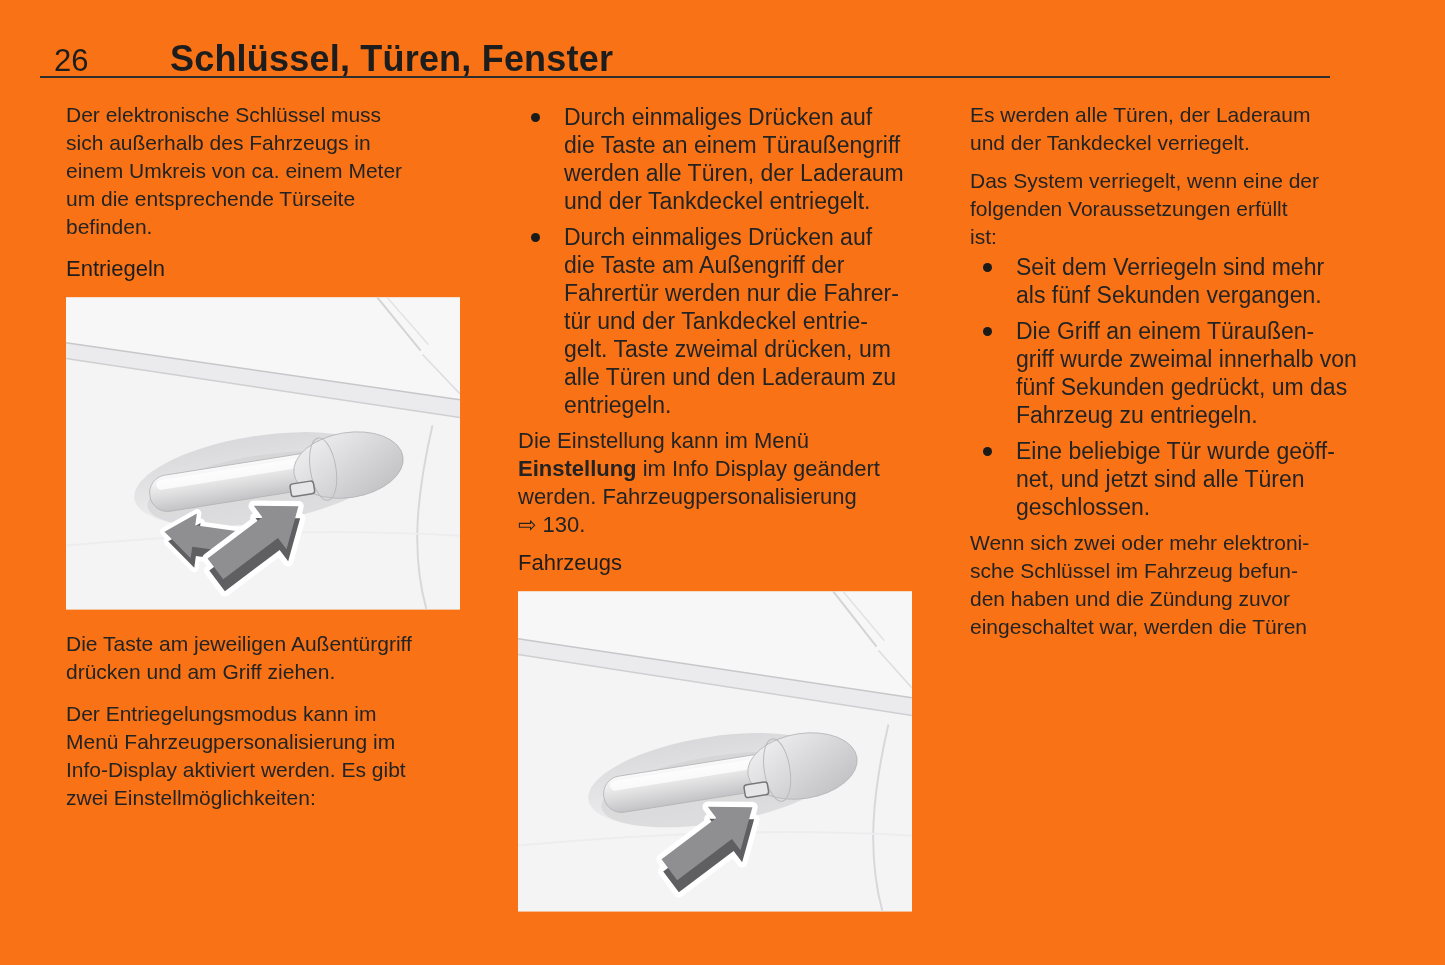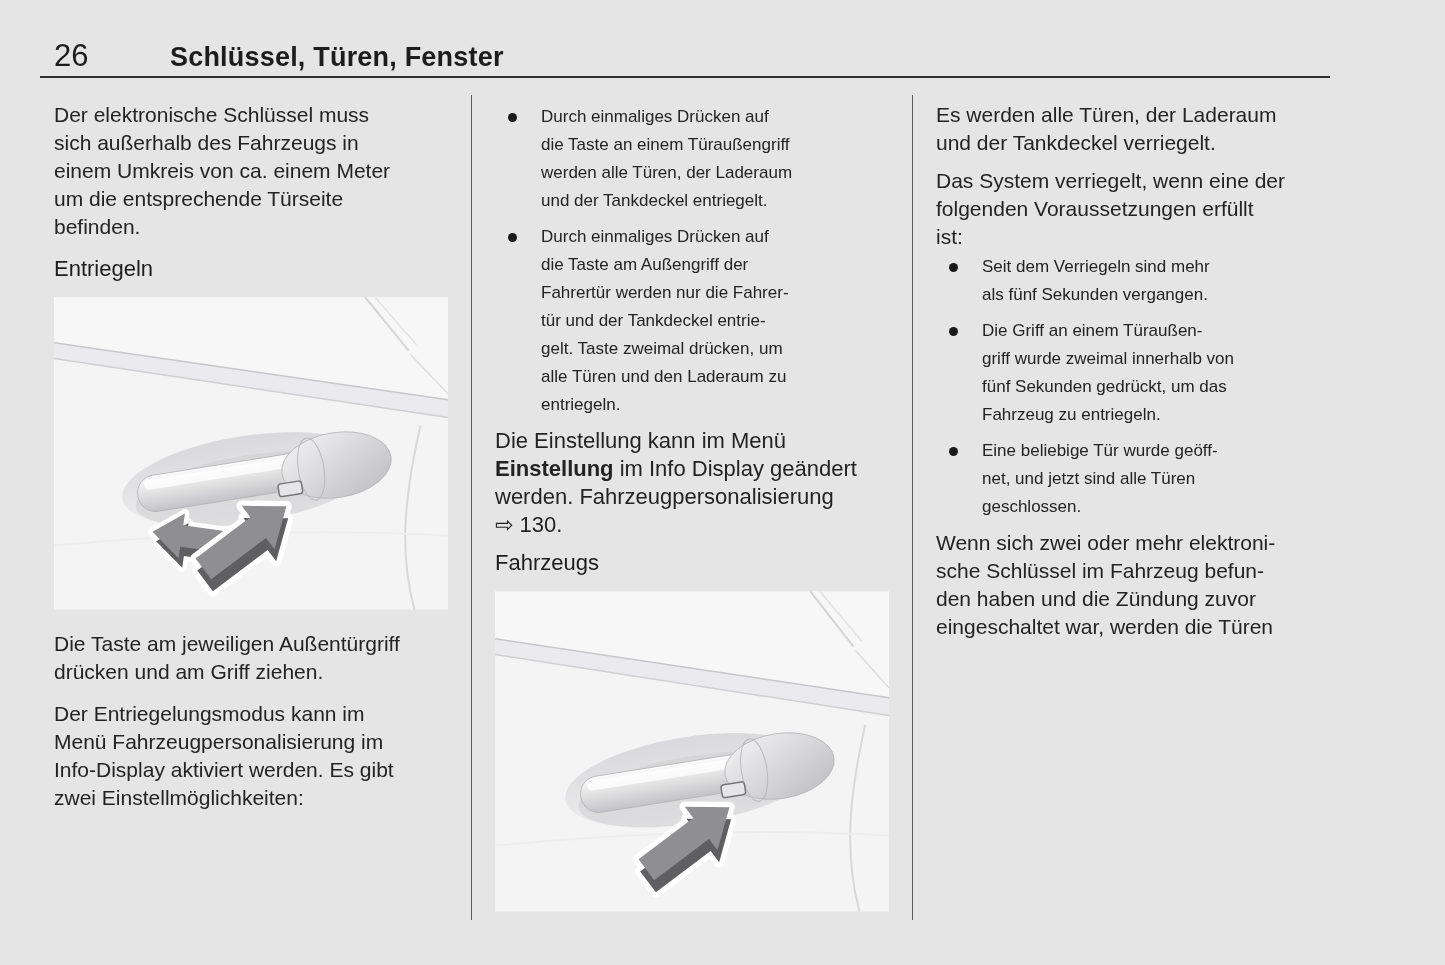--- a/index.html
+++ b/index.html
@@ -1,37 +1,37 @@
 <!DOCTYPE html>
 <html><head>
 <meta charset="utf-8">
 <style>
   html,body{margin:0;padding:0;background:#ffffff;}
   .page{
-    position:relative;width:1445px;height:965px;background:#e5e5e5;overflow:hidden;
+    position:relative;width:1445px;height:965px;background:#f97316;overflow:hidden;
     font-family:"Liberation Sans","DejaVu Sans",sans-serif;color:#222222;
   }
   .hdr{position:absolute;top:38px;left:54px;right:115px;display:flex;align-items:baseline;}
   .pagenum{font-size:31px;font-weight:400;width:116px;color:#1d1d1d;}
-  .ptitle{font-size:27px;font-weight:700;color:#1d1d1d;letter-spacing:.2px;}
+  .ptitle{font-size:36px;font-weight:700;color:#1d1d1d;letter-spacing:.2px;}
   .hrule{position:absolute;top:76px;left:40px;width:1290px;height:2px;background:#2e2e2e;}
   .columns{position:absolute;top:95px;left:54px;right:115px;bottom:45px;display:flex;align-items:stretch;}
-  .col{width:394px;padding-top:6px;box-sizing:border-box;}
+  .col{width:394px;padding-top:6px;box-sizing:border-box;margin-left:12px;}
   .vdivider{width:1px;background:#5a5a5a;margin:0 23px;}
   .body{margin:0 0 10px 0;font-size:21px;line-height:28px;white-space:pre;color:#232323;}
   .rich{margin:0 0 10px 0;font-size:22px;line-height:28px;white-space:normal;color:#232323;}
   .rich .b{font-weight:700;}
   h2.shead{margin:4px 0 12px 0;font-size:22px;line-height:28px;font-weight:400;color:#1d1d1d;}
   .gap14{margin-bottom:14px;}
   figure.illu{margin:2px 0 18px 0;padding:0;}
   figure.illu svg{display:block;}
   ul.blist{list-style:none;margin:2px 0 0 0;padding:0;}
   ul.blist li{display:flex;margin:0 0 8px 0;}
   .dot{flex:0 0 auto;width:9px;height:9px;border-radius:50%;background:#1a1a1a;margin:10px 24px 0 13px;}
-  .btext{font-size:17px;line-height:28px;white-space:pre;color:#232323;}
+  .btext{font-size:23px;line-height:28px;white-space:pre;color:#232323;}
 </style>
 </head>
 <body>
 
 <div class="page">
 
   <div class="hdr">
     <span class="pagenum">26</span>
     <span class="ptitle">Schlüssel, Türen, Fenster</span>
   </div>

